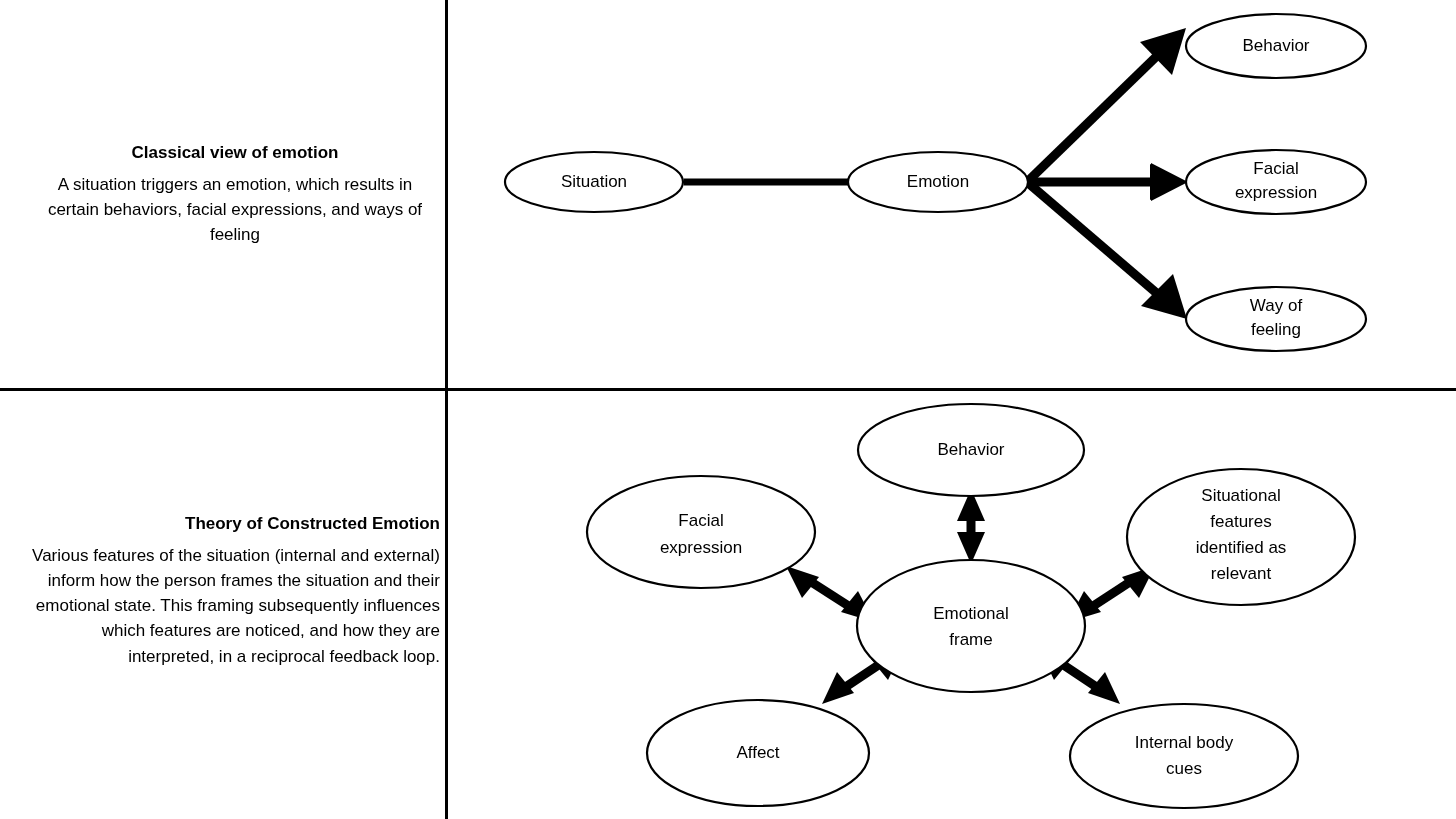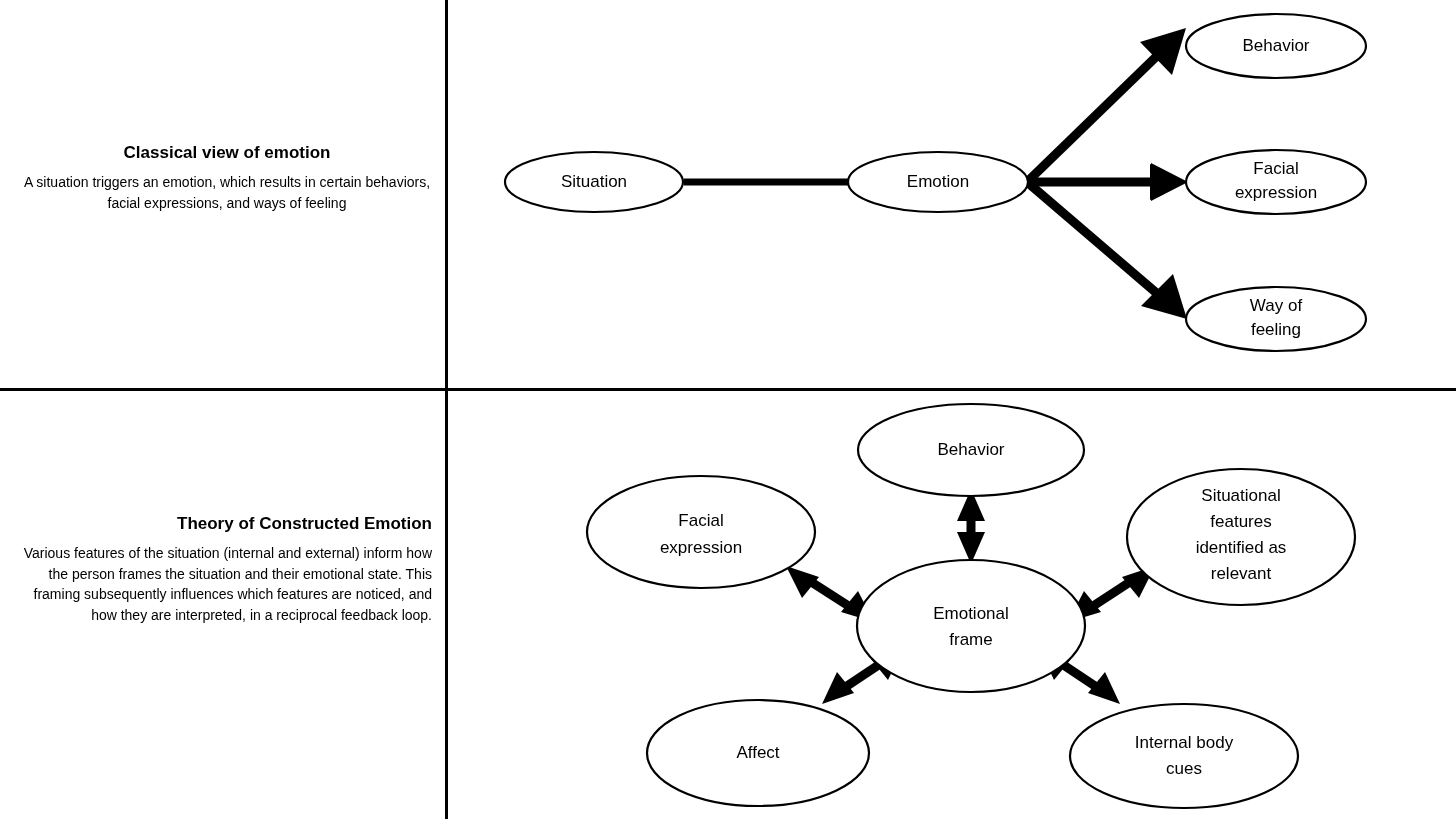--- a/index.html
+++ b/index.html
@@ -31,34 +31,34 @@
   }
   .rule-v {
     position: absolute;
     width: 0;
     border-left: 3px solid #000;
   }
 
   
   .desc {
     position: absolute;
-    left: 4px;
+    left: 12px;
     width: 446px;
     text-align: center;
     box-sizing: border-box;
     padding: 0 18px;
   }
   .desc-title {
     font-size: 17px;
     font-weight: bold;
     line-height: 1.35;
     margin-bottom: 7px;
   }
   .desc-body {
-    font-size: 14px;
+    font-size: 17px;
     font-weight: normal;
     line-height: 1.48;
   }
 
   
   .diagram {
     position: absolute;
     left: 0;
     top: 0;
     width: 1456px;

